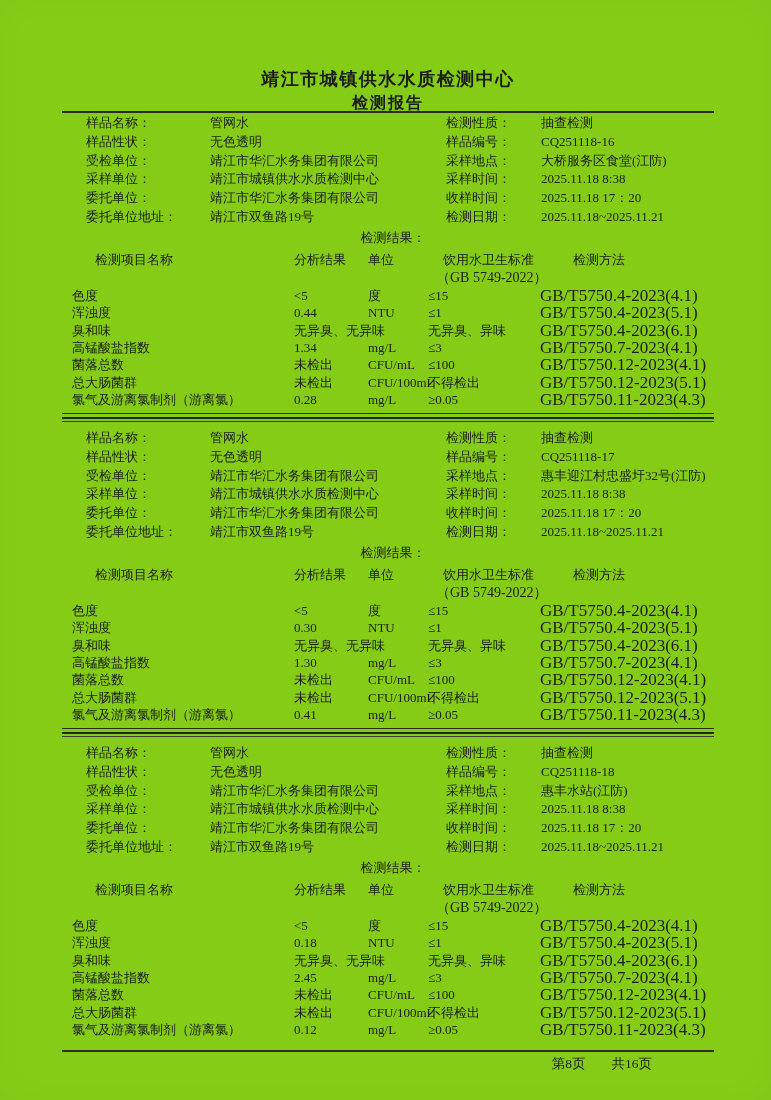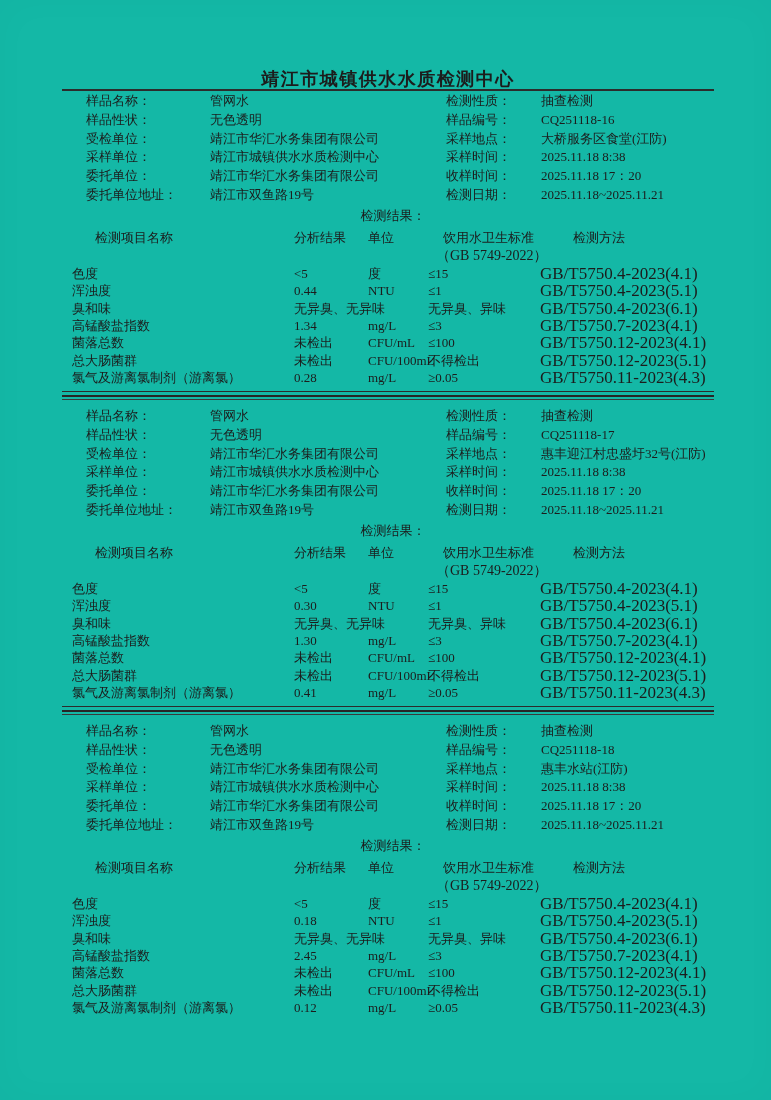--- a/index.html
+++ b/index.html
@@ -1,19 +1,19 @@
 <!DOCTYPE html>
 <html><head>
 <meta charset="utf-8">
 <style>
   html,body { margin:0; padding:0; background:#f2f2f0; }
   .page {
     position:relative;
     width:771px; height:1100px;
-    background:#14b8a6;
+    background:#84cc16;
     color:#1c1c1c;
     font-family:"Liberation Serif","DejaVu Serif",serif;
     overflow:hidden;
     box-shadow:inset 0 0 40px rgba(0,0,0,0.02);
   }
   .content { position:absolute; left:62px; right:57px; top:68px; }
 
   .title   { font-size:18px; font-weight:700; text-align:center; letter-spacing:1.5px; line-height:23px; }
   .subtitle{ font-size:16px; font-weight:700; text-align:center; letter-spacing:2px; line-height:21px; margin-top:1px; }
   .header-rule { border:0; border-top:2.2px solid #2c2c2c; margin:-2px 0 0 0; }
@@ -50,20 +50,21 @@
   .footer { position:absolute; left:62px; right:57px; bottom:27px; border-top:2.2px solid #2c2c2c; }
   .footer-text { display:flex; justify-content:flex-end; gap:26px; padding:3px 62px 0 0;
                  font-size:13.5px; line-height:18px; }
 </style>
 </head>
 <body>
 
 <div class="page">
   <div class="content">
     <div class="title">靖江市城镇供水水质检测中心</div>
+    <div class="subtitle">检测报告</div>
     <div class="header-rule"></div>
     <div id="sections-host">
   <div class="section">
     <div class="info-grid">
       <div class="icol icol-left">
         <div class="irow">
                 <span class="ilabel">样品名称：</span>
                 <span class="ival">管网水</span>
               </div>
         <div class="irow">
@@ -403,13 +404,19 @@
       <span class="c1">氯气及游离氯制剂（游离氯）</span>
             <span class="c2">0.12</span>
             <span class="c3">mg/L</span>
             <span class="c4">≥0.05</span>
             <span class="c5">GB/T5750.11-2023(4.3)</span>
     </div>
 
   </div>
 </div>
   </div>
+  <div class="footer">
+    <div class="footer-text">
+      <span>第8页</span>
+      <span>共16页</span>
+    </div>
+  </div>
 </div>
 
 </body></html>

